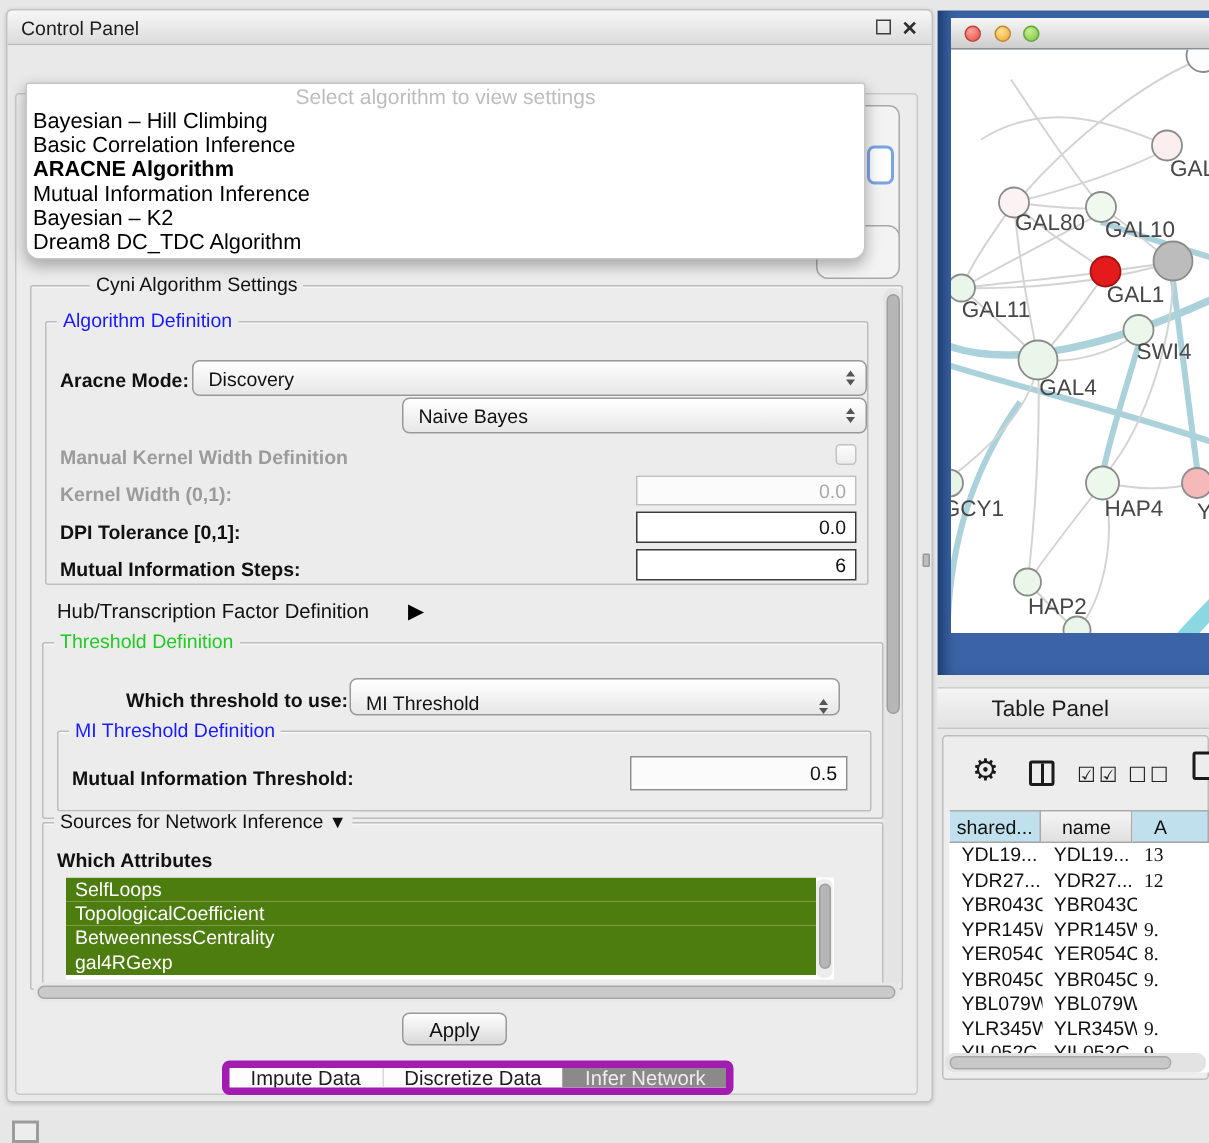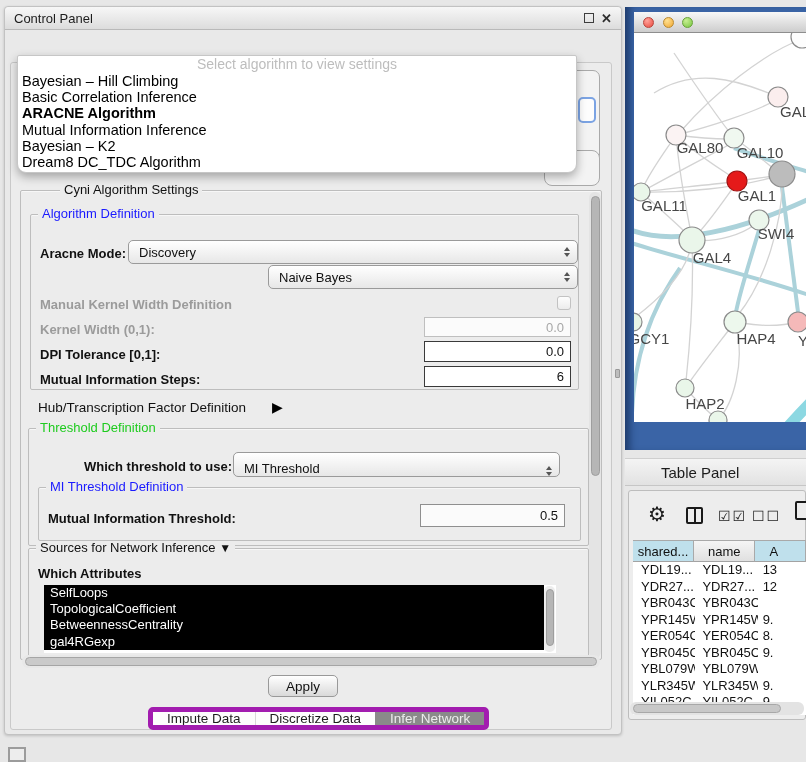--- a/index.html
+++ b/index.html
@@ -78,21 +78,21 @@
   input.num.dark { border:1.5px solid #3a3a3a; background:#fff; }
 
   .checkbox { width:14px; height:14px; border:1px solid #c2c2c2; border-radius:3px;
     background:linear-gradient(#fdfdfd,#ececec); }
 
   .tri { display:inline-block; }
 
   
   #listbox { left:44px; top:585px; width:512px; height:68px; background:#fff; overflow:hidden; }
   .list-item { width:500px; height:16.2px; line-height:16.2px; padding-left:6px;
-    background:#000000; color:#fff; font-size:13px; white-space:nowrap; }
+    background:#4d7c0f; color:#fff; font-size:13px; white-space:nowrap; }
   #list-scroll { left:544px; top:586px; width:11px; height:66px; background:#ededed; border-radius:5px; }
   #list-thumb { left:545.5px; top:589px; width:8px; height:57px; background:#b6b6b6; border:1px solid #9e9e9e; border-radius:4px; }
 
   
   #sv-track { left:589px; top:192px; width:12px; height:466px; background:#e4e4e4; border-radius:6px; }
   #sv-thumb { left:590.5px; top:196px; width:9px; height:280px; background:#b6b6b6; border:1px solid #9e9e9e; border-radius:5px; }
   #sh-track { left:22px; top:655px; width:578px; height:13px; background:#e8e8e8; border-radius:6px; }
   #sh-thumb { left:25px; top:657px; width:572px; height:9px; background:#cacaca; border:1px solid #a5a5a5; border-radius:5px; }
 
   
@@ -136,21 +136,21 @@
   .t-head { display:flex; height:22px; }
   .t-head .hc { border-right:1px solid #a9a9a9; border-top:1px solid #a9a9a9; border-bottom:1px solid #a3a3a3;
     text-align:center; line-height:21px; color:#111; overflow:hidden; white-space:nowrap; }
   .hc.c1 { width:77px; background:#bfe0ec; }
   .hc.c2 { width:77px; background:linear-gradient(#f5f5f5,#e0e0e0); }
   .hc.c3 { width:60px; background:#bfe0ec; padding-left:14px; text-align:left; }
   .t-row { display:flex; height:16.5px; line-height:16.5px; background:#fff; }
   .t-row .tc { white-space:nowrap; overflow:hidden; color:#111; }
   .tc.c1 { width:77px; padding-left:8px; }
   .tc.c2 { width:77px; padding-left:7px; }
-  .tc.c3 { width:60px; padding-left:5px; }
+  .tc.c3 { width:60px; padding-left:5px;font-family:Liberation Serif, serif; }
   #tbl-hscroll { left:630px; top:702px; width:174px; height:13px; background:#e3e3e3; border-radius:6px; }
   #tbl-hthumb { left:633px; top:704px; width:148px; height:9px; background:#c8c8c8; border:1px solid #a8a8a8; border-radius:5px; }
 </style>
 </head>
 <body>
 
 <div id="screen">
 
   <div class="abs" id="cp-frame"></div>
   <div class="abs" id="cp-titlebar"></div>

